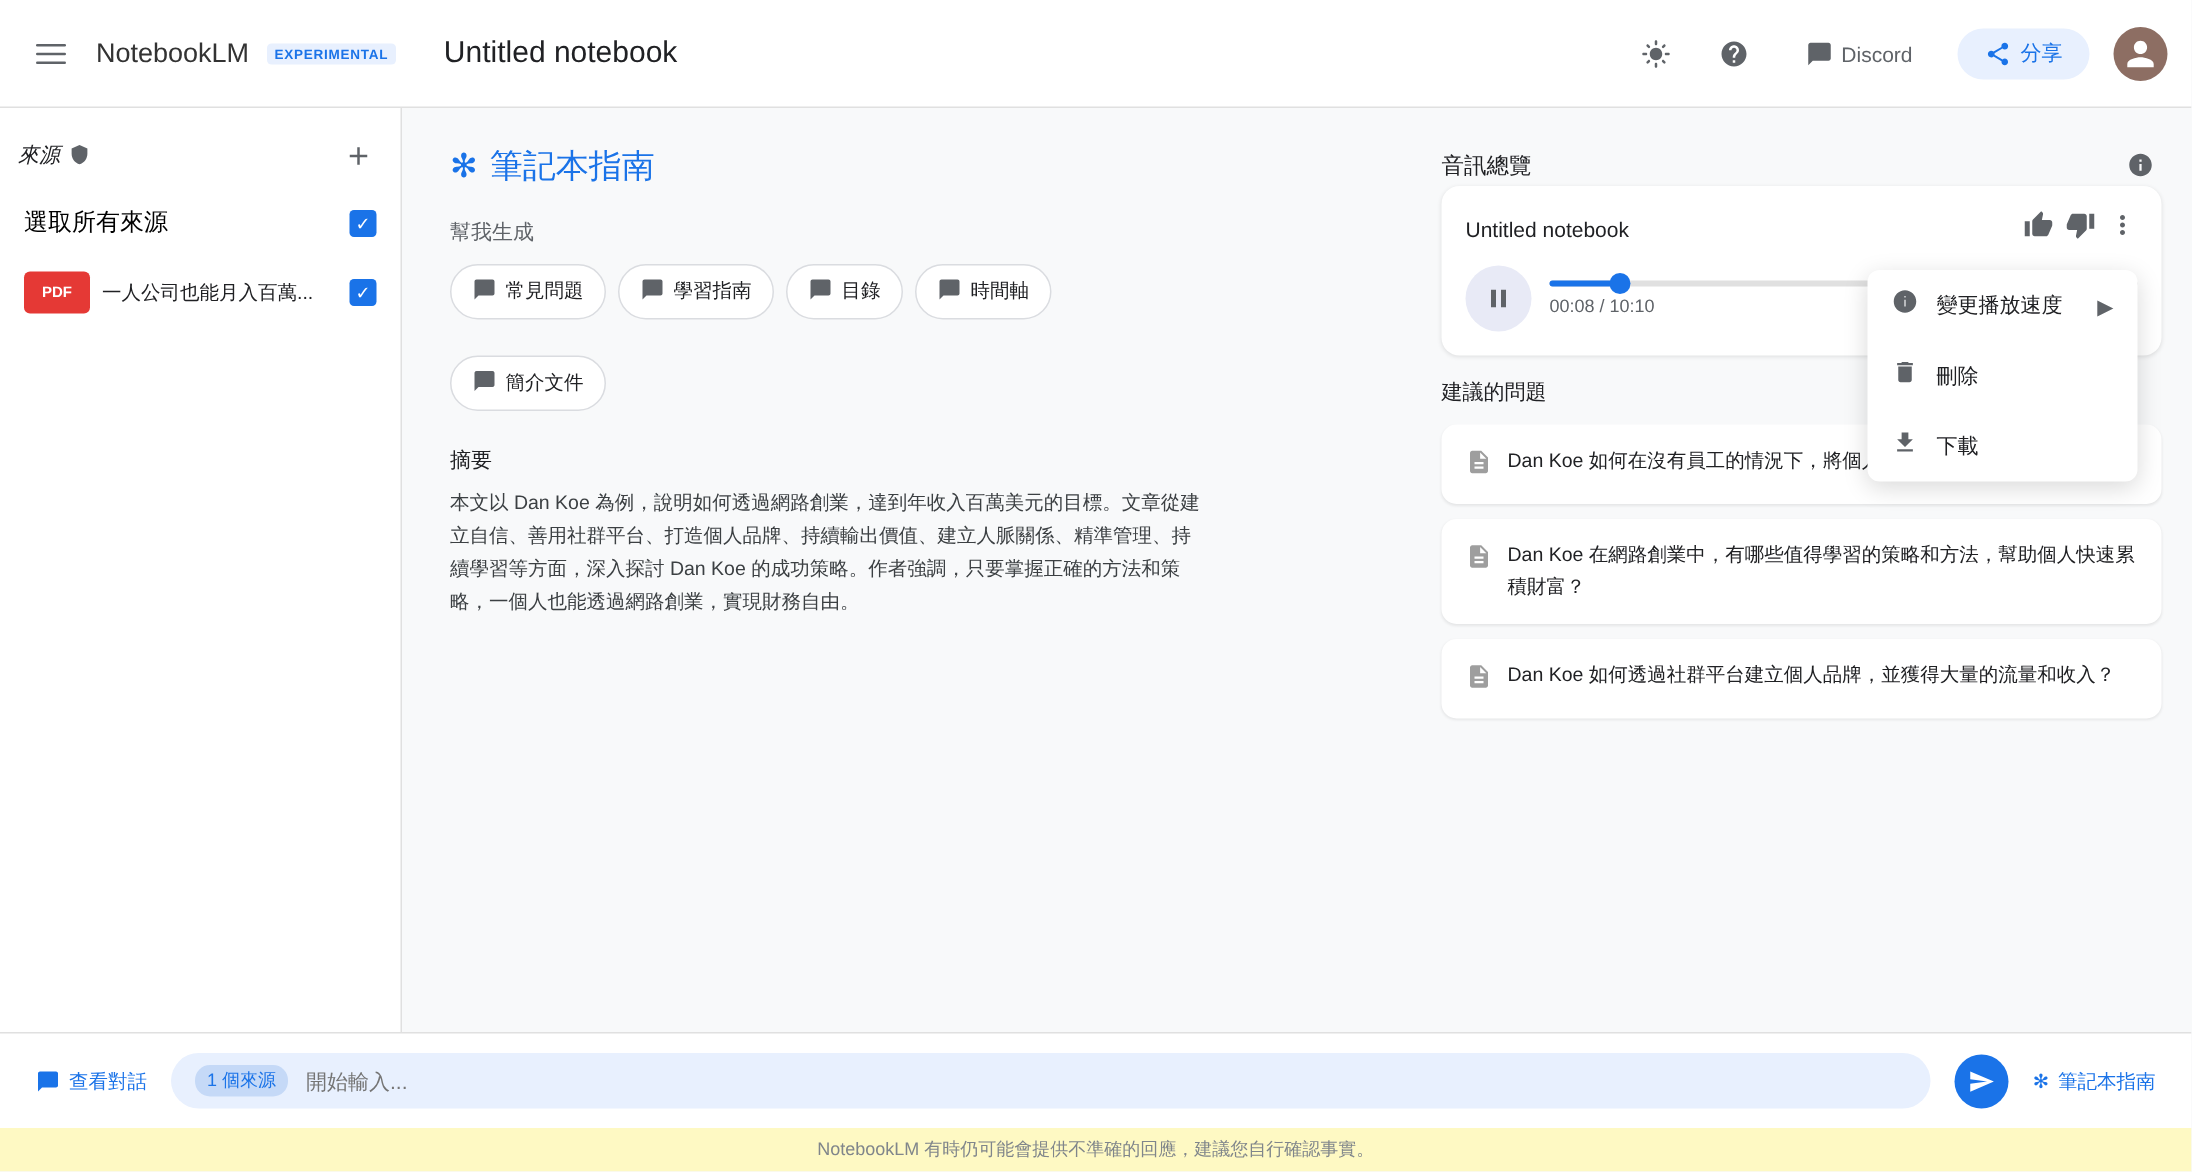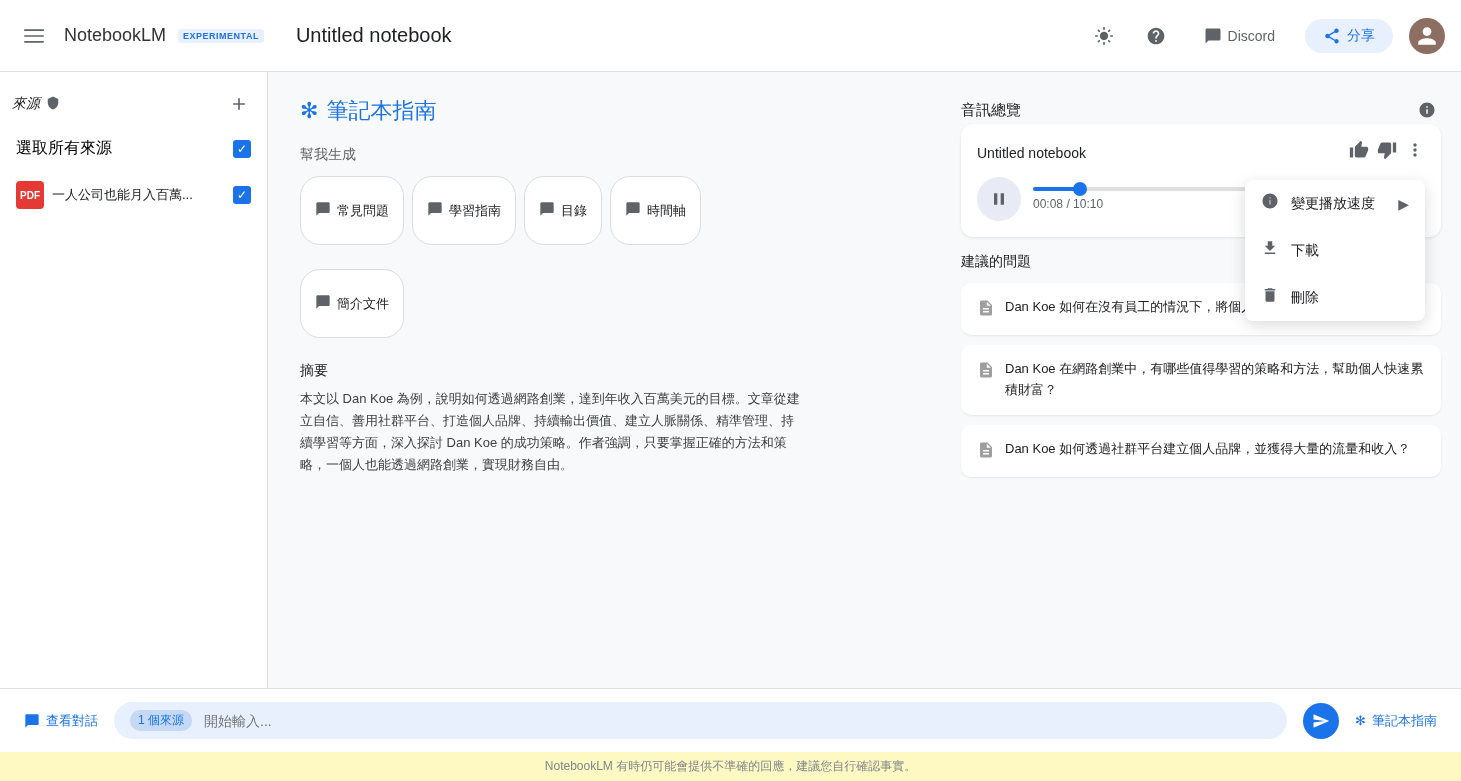--- a/index.html
+++ b/index.html
@@ -51,35 +51,35 @@
       cursor: pointer; display: flex; align-items: center; justify-content: center;
       color: #5f6368; font-size: 18px;
     }
     .select-all-row { display: flex; align-items: center; justify-content: space-between; padding: 6px 4px; margin-bottom: 8px; }
     .checkbox-blue {
       width: 18px; height: 18px; border-radius: 3px; background: #1a73e8;
       display: flex; align-items: center; justify-content: center; cursor: pointer;
     }
     .checkbox-blue::after { content: '✓'; color: #fff; font-size: 12px; }
     .source-item { display: flex; align-items: center; gap: 8px; padding: 8px 4px; cursor: pointer; border-radius: 6px; }
-    .source-icon { width: 28px; height: 28px; border-radius: 4px; background: #e53935; display: flex; align-items: center; justify-content: center; color: #fff; font-size: 10px; font-weight: 700; flex-shrink: 0; }
+    .source-icon { width: 44px; height: 28px; border-radius: 4px; background: #e53935; display: flex; align-items: center; justify-content: center; color: #fff; font-size: 10px; font-weight: 700; flex-shrink: 0; }
     .source-label { font-size: 13px; color: #202124; flex: 1; overflow: hidden; text-overflow: ellipsis; white-space: nowrap; }
 
     
     .content-area { flex: 1; overflow-y: auto; padding: 24px 32px; background: #f8f9fa; }
 
     
     .section-title { display: flex; align-items: center; gap: 8px; margin-bottom: 20px; }
     .section-title-star { color: #1a73e8; font-size: 22px; }
     .section-title-text { font-size: 22px; font-weight: 500; color: #1a73e8; }
 
     .generate-label { font-size: 14px; color: #5f6368; margin-bottom: 12px; }
     .chips-row { display: flex; flex-wrap: wrap; gap: 8px; margin-bottom: 24px; }
     .chip {
-      display: flex; align-items: center; gap: 6px; padding: 24px 14px;
+      display: flex; gap: 6px; padding: 8px 14px;
       border: 1px solid #dadce0; border-radius: 20px; background: #fff;
       cursor: pointer; font-size: 13px; color: #202124;
     }
     .chip-icon { color: #5f6368; font-size: 14px; }
 
     .summary-label { font-size: 14px; font-weight: 500; color: #202124; margin-bottom: 8px; }
     .summary-text { font-size: 13px; color: #3c4043; line-height: 1.7; max-width: 500px; }
 
     
     .right-panel { width: 520px; background: #f8f9fa; padding: 24px 20px; flex-shrink: 0; overflow-y: auto; position: relative; }
@@ -334,32 +334,32 @@
             <svg width="18" height="18" viewBox="0 0 24 24" fill="#5f6368">
                 <path d="M12 2C6.48 2 2 6.48 2 12s4.48 10 10 10 10-4.48 10-10S17.52 2 12 2zm.5 14.5h-1v-6h1v6zm0-8h-1V7h1v1.5z"></path>
               </svg>
           </span>
           <span>變更播放速度</span>
           <span class="dropdown-item-arrow">▶</span>
         </div>
         <div class="dropdown-item">
           <span class="dropdown-item-icon">
             <svg width="18" height="18" viewBox="0 0 24 24" fill="#5f6368">
-                <path d="M19 9h-4V3H9v6H5l7 7 7-7zM5 18v2h14v-2H5z"></path>
+                <path d="M6 19c0 1.1.9 2 2 2h8c1.1 0 2-.9 2-2V7H6v12zM19 4h-3.5l-1-1h-5l-1 1H5v2h14V4z"></path>
               </svg>
           </span>
-          <span>下載</span>
+          <span>刪除</span>
         </div>
         <div class="dropdown-item">
           <span class="dropdown-item-icon">
             <svg width="18" height="18" viewBox="0 0 24 24" fill="#5f6368">
-                <path d="M6 19c0 1.1.9 2 2 2h8c1.1 0 2-.9 2-2V7H6v12zM19 4h-3.5l-1-1h-5l-1 1H5v2h14V4z"></path>
+                <path d="M19 9h-4V3H9v6H5l7 7 7-7zM5 18v2h14v-2H5z"></path>
               </svg>
           </span>
-          <span>刪除</span>
+          <span>下載</span>
         </div>
       </div>
     </div>
 
     <div class="suggestions-title">建議的問題</div>
 
     <div class="suggestion-card">
       <span class="suggestion-icon">
         <svg width="18" height="18" viewBox="0 0 24 24" fill="#9e9e9e">
             <path d="M14 2H6c-1.1 0-2 .9-2 2v16c0 1.1.89 2 1.99 2H18c1.1 0 2-.9 2-2V8l-6-6zm2 16H8v-2h8v2zm0-4H8v-2h8v2zm-3-5V3.5L18.5 9H13z"></path>

